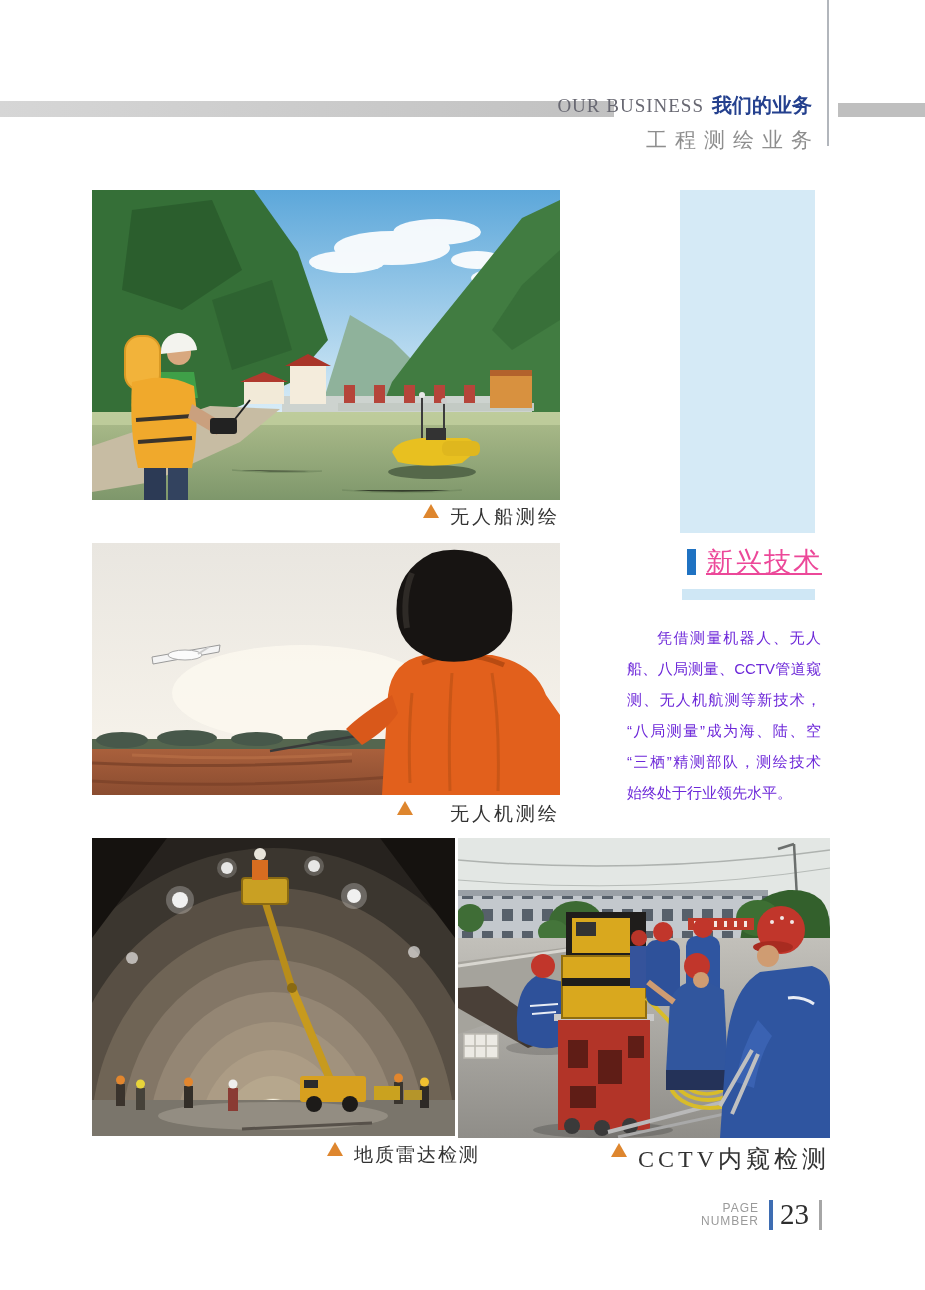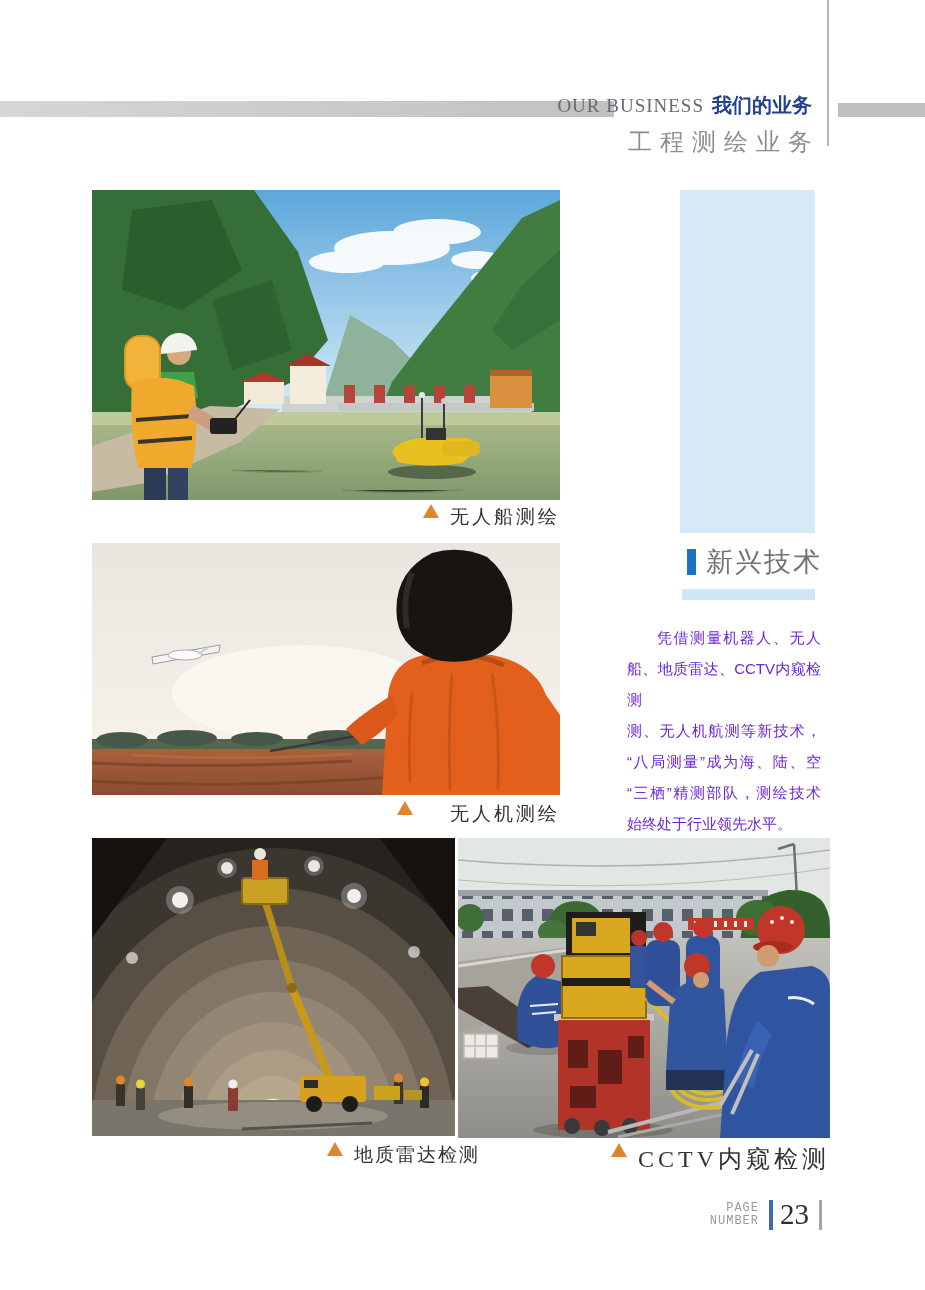--- a/index.html
+++ b/index.html
@@ -10,21 +10,21 @@
   }
   
   .band-left  { position:absolute; left:0; top:101px; width:614px; height:16px;
                 background:linear-gradient(90deg,#d6d6d6,#c1c1c1); }
   .band-right { position:absolute; left:838px; top:103px; width:87px; height:14px;
                 background:#bfbfbf; }
   .header-divider { position:absolute; left:827px; top:0; width:2px; height:146px; background:#b2b6bc; }
   .header-block { position:absolute; right:113px; top:92px; text-align:right; white-space:nowrap; }
   .header-en { font-family:"Liberation Serif", serif; font-size:19px; color:#686872; letter-spacing:1px; }
   .header-zh { font-size:20px; font-weight:bold; color:#24408e; margin-left:8px; }
-  .header-sub { margin-top:7px; font-size:24px; color:#8e8e8e; letter-spacing:8px; margin-right:-8px; }
+  .header-sub { margin-top:7px; font-size:21px; color:#8e8e8e; letter-spacing:8px; margin-right:-8px; }
   
   .photo { position:absolute; overflow:hidden; background:#dde5e8; }
   .photo svg { display:block; width:100%; height:100%; }
   .photo1 { left:92px;  top:190px; width:468px; height:310px; }
   .photo2 { left:92px;  top:543px; width:468px; height:252px; }
   .photo3 { left:92px;  top:838px; width:363px; height:298px; }
   .photo4 { left:458px; top:838px; width:372px; height:300px; }
   
   .caption { position:absolute; display:flex; white-space:nowrap;
              font-family:"Liberation Serif", serif; color:#333333; }
@@ -34,30 +34,30 @@
   .cap1 { right:365px; top:504px; }
   .cap2 { right:365px; top:801px;gap:26px; }
   .cap3 { right:445px; top:1142px; }
   .cap3 .txt { letter-spacing:2px; }
   .cap4 { right:95px;  top:1143px; }
   .cap4 .txt { font-size:24px; letter-spacing:4px; }
   
   .side-rect { position:absolute; left:680px; top:190px; width:135px; height:343px; background:#d5eaf6; }
   .section-title { position:absolute; left:687px; top:544px; display:flex; align-items:center; }
   .section-title .bullet { width:9px; height:26px; background:#1f72c2; margin-right:10px; }
-  .section-title .txt { font-size:27px; color:#737373; font-weight:500; letter-spacing:2px; white-space:nowrap; }
+  .section-title .txt { font-size:27px; color:#ec4899; font-weight:500; letter-spacing:2px; white-space:nowrap;text-decoration:underline; }
   .side-bar2 { position:absolute; left:682px; top:589px; width:133px; height:11px; background:#cfe7f5; }
   .para { position:absolute; left:627px; top:622px; width:194px; font-size:15px; color:#6d28d9;
           line-height:31px; }
   .para .pline { text-align:justify; text-align-last:justify; }
   .para .pline.first { text-indent:2em; }
   .para .pline.last { text-align-last:left; }
   
   .footer { position:absolute; right:103px; top:1198px; display:flex; align-items:center; }
-  .footer .labels { font-family:Liberation Mono, monospace; font-size:12px; color:#9a9a9a;
+  .footer .labels { font-family:Liberation Sans, sans-serif; font-size:12px; color:#9a9a9a;
                     letter-spacing:1px; text-align:right; line-height:13px; }
   .footer .bar-blue { width:4px; height:30px; background:#3e6db2; margin:0 7px 0 10px; }
   .footer .num { font-family:"Liberation Serif", serif; font-size:29px; color:#2e2e2e; }
   .footer .bar-gray { width:3px; height:30px; background:#a6a6a6; margin-left:10px; }
 </style>
 </head>
 <body>
 
 <div class="page">
 
@@ -391,21 +391,21 @@
 
   <div class="side-rect"></div>
   <div class="section-title">
     <span class="bullet"></span>
     <span class="txt">新兴技术</span>
   </div>
   <div class="side-bar2"></div>
 
   <div class="para">
     <div class="pline first">凭借测量机器人、无人</div>
-    <div class="pline">船、地质雷达、CCTV内窥检测</div>
+    <div class="pline">船、八局测量、CCTV管道窥</div>
     <div class="pline">测、无人机航测等新技术，</div>
     <div class="pline">“八局测量”成为海、陆、空</div>
     <div class="pline">“三栖”精测部队，测绘技术</div>
     <div class="pline last">始终处于行业领先水平。</div>
   </div>
 
   <div class="footer">
     <div class="labels">
       <div>PAGE</div>
       <div>NUMBER</div>

